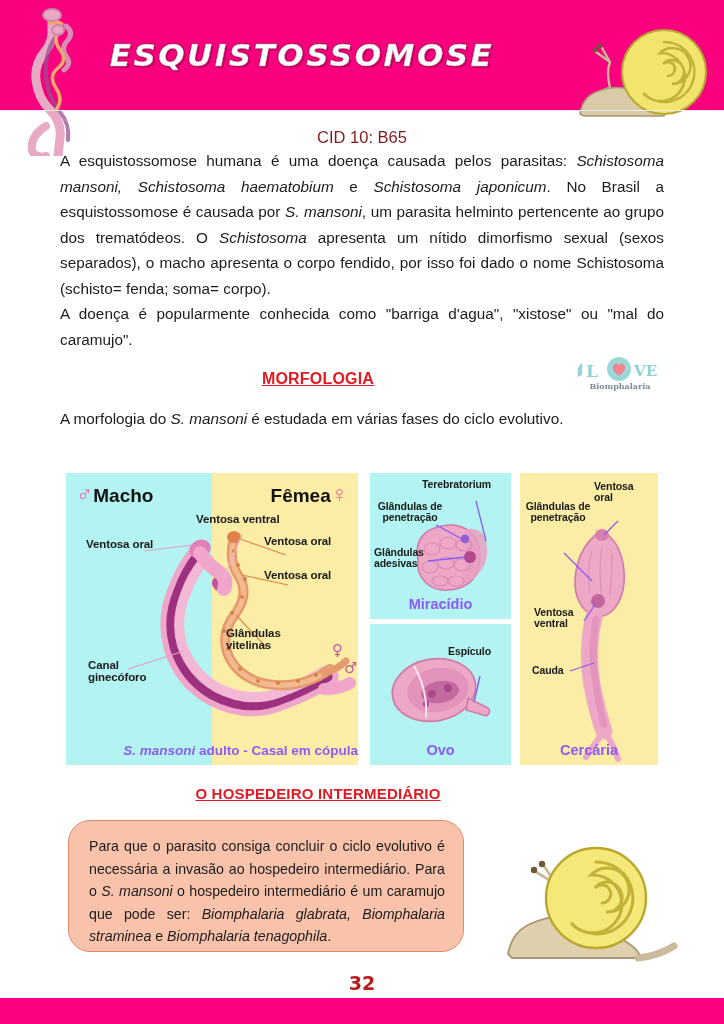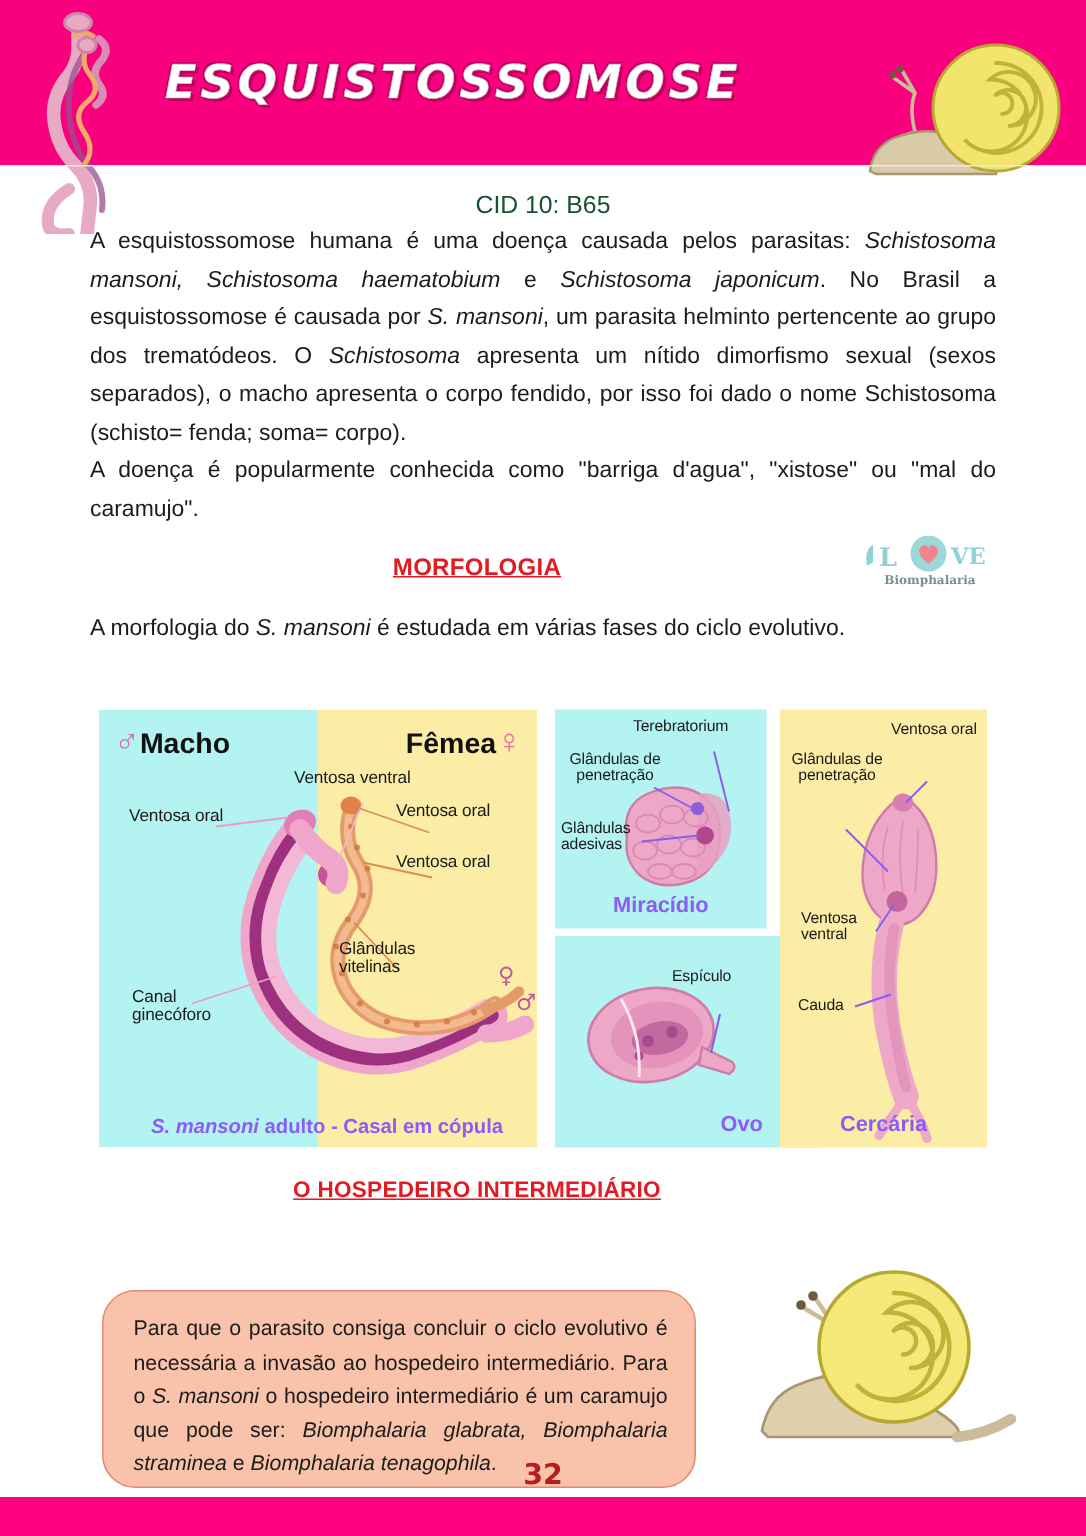--- a/index.html
+++ b/index.html
@@ -27,21 +27,21 @@
     text-shadow:2px 2px 0 #c4005f, -1px -1px 0 #c4005f, 1px -1px 0 #c4005f, -1px 1px 0 #c4005f;
     -webkit-text-stroke:0.4px #b5b5b5;
     pointer-events:none;
   }
   .worm-art{position:absolute;left:16px;top:6px;width:150px;height:150px;}
   .snail-art-top{position:absolute;right:8px;top:26px;width:140px;height:96px;}
 
   
   .cid{
     position:absolute;left:0;top:128px;width:724px;
-    text-align:center;font-size:16.5px;color:#14532d;
+    text-align:center;font-size:16.5px;color:#7f1d1d;
   }
   .intro{
     position:absolute;left:60px;top:148px;width:604px;
     font-size:15.3px;line-height:25.5px;
     text-align:justify;color:#1c1c1c;
   }
   .intro p{margin:0;}
   .intro i{font-style:italic;}
 
   .section-head{
@@ -65,45 +65,45 @@
     font-size:8px;color:#7a8d96;letter-spacing:0px;
   }
 
   
   .fig-row{position:absolute;left:0;top:473px;width:724px;height:292px;}
   .panel{position:absolute;top:0;overflow:hidden;}
   #panel-couple{left:66px;width:292px;height:292px;}
   #panel-couple .half-m{position:absolute;left:0;top:0;width:146px;height:292px;background:#b3f3f2;}
   #panel-couple .half-f{position:absolute;left:146px;top:0;width:146px;height:292px;background:#fbeda6;}
   #panel-mirac{left:370px;width:141px;height:146px;background:#b3f3f2;}
-  #panel-ovo{left:370px;top:151px;width:141px;height:141px;background:#b3f3f2;padding-left:36px;}
+  #panel-ovo{left:370px;top:151px;width:141px;height:141px;background:#b3f3f2;}
   #panel-cerc{left:520px;width:138px;height:292px;background:#fbeda6;}
 
   .panel .lbl{
-    position:absolute;font-weight:400;color:#1a1a1a;
+    position:absolute;font-weight:700;color:#1a1a1a;
     line-height:1.08;letter-spacing:-0.1px;
   }
   .sex-head{position:absolute;font-weight:700;font-size:19px;color:#111;}
   .sym{font-size:23px;color:#e86aa6;font-weight:400;}
   .caption{
     position:absolute;bottom:7px;width:100%;text-align:center;
     font-weight:700;font-size:14.5px;color:#8b5cf6;
   }
   #panel-couple .caption{
-    left:0;text-align:center;padding-left:12px;box-sizing:border-box;
+    left:0;text-align:right;padding-left:12px;box-sizing:border-box;
     font-size:13.5px;
   }
   .caption i{font-style:italic;}
 
   
   .callout{
     position:absolute;left:68px;top:820px;width:396px;height:132px;
     background:#f9c3ab;border:1.4px solid #e08a6e;border-radius:22px;
     box-sizing:border-box;padding:14px 18px 10px 20px;
-    font-size:14.2px;line-height:22.5px;text-align:justify;color:#1c1c1c;margin-top:40px;
+    font-size:14.2px;line-height:22.5px;text-align:justify;color:#1c1c1c;
   }
   .callout i{font-style:italic;}
   .snail-art-bottom{position:absolute;left:478px;top:840px;width:210px;height:130px;}
 
   
   .page-num{
     position:absolute;left:0;top:972px;width:724px;text-align:center;
     font-family:"DejaVu Sans",sans-serif;
     font-weight:700;font-size:19px;color:#b91c1c;
   }

